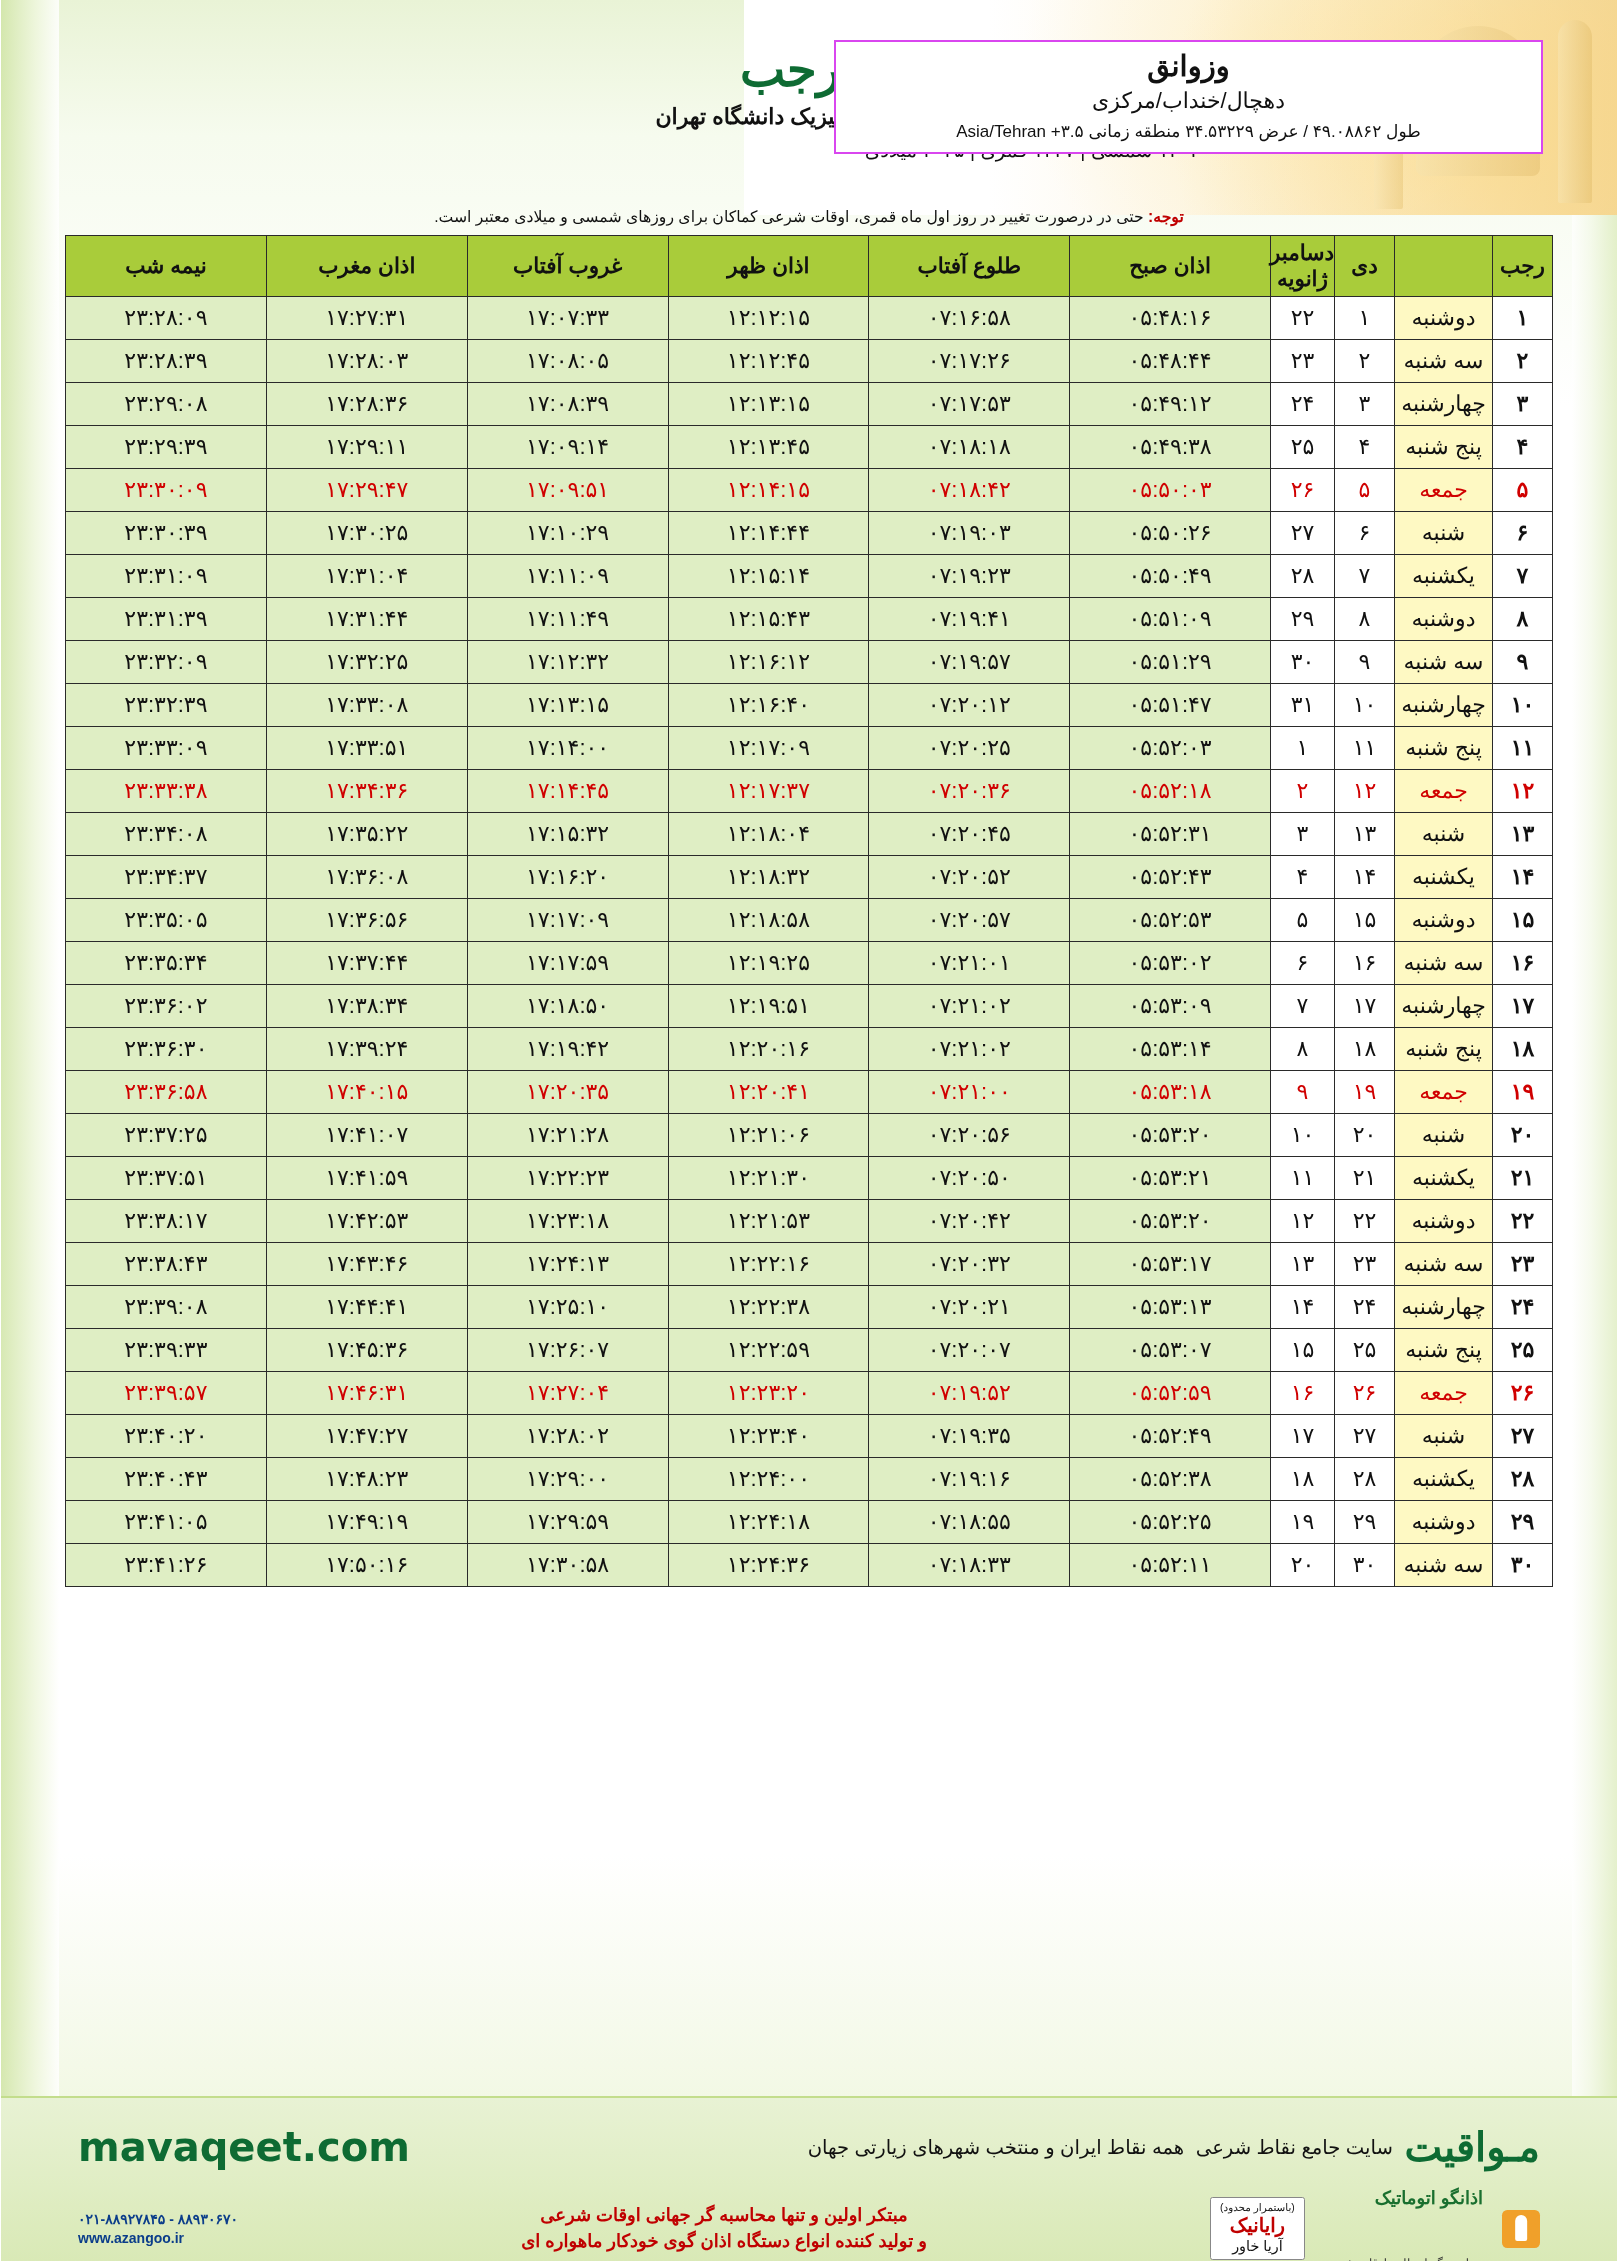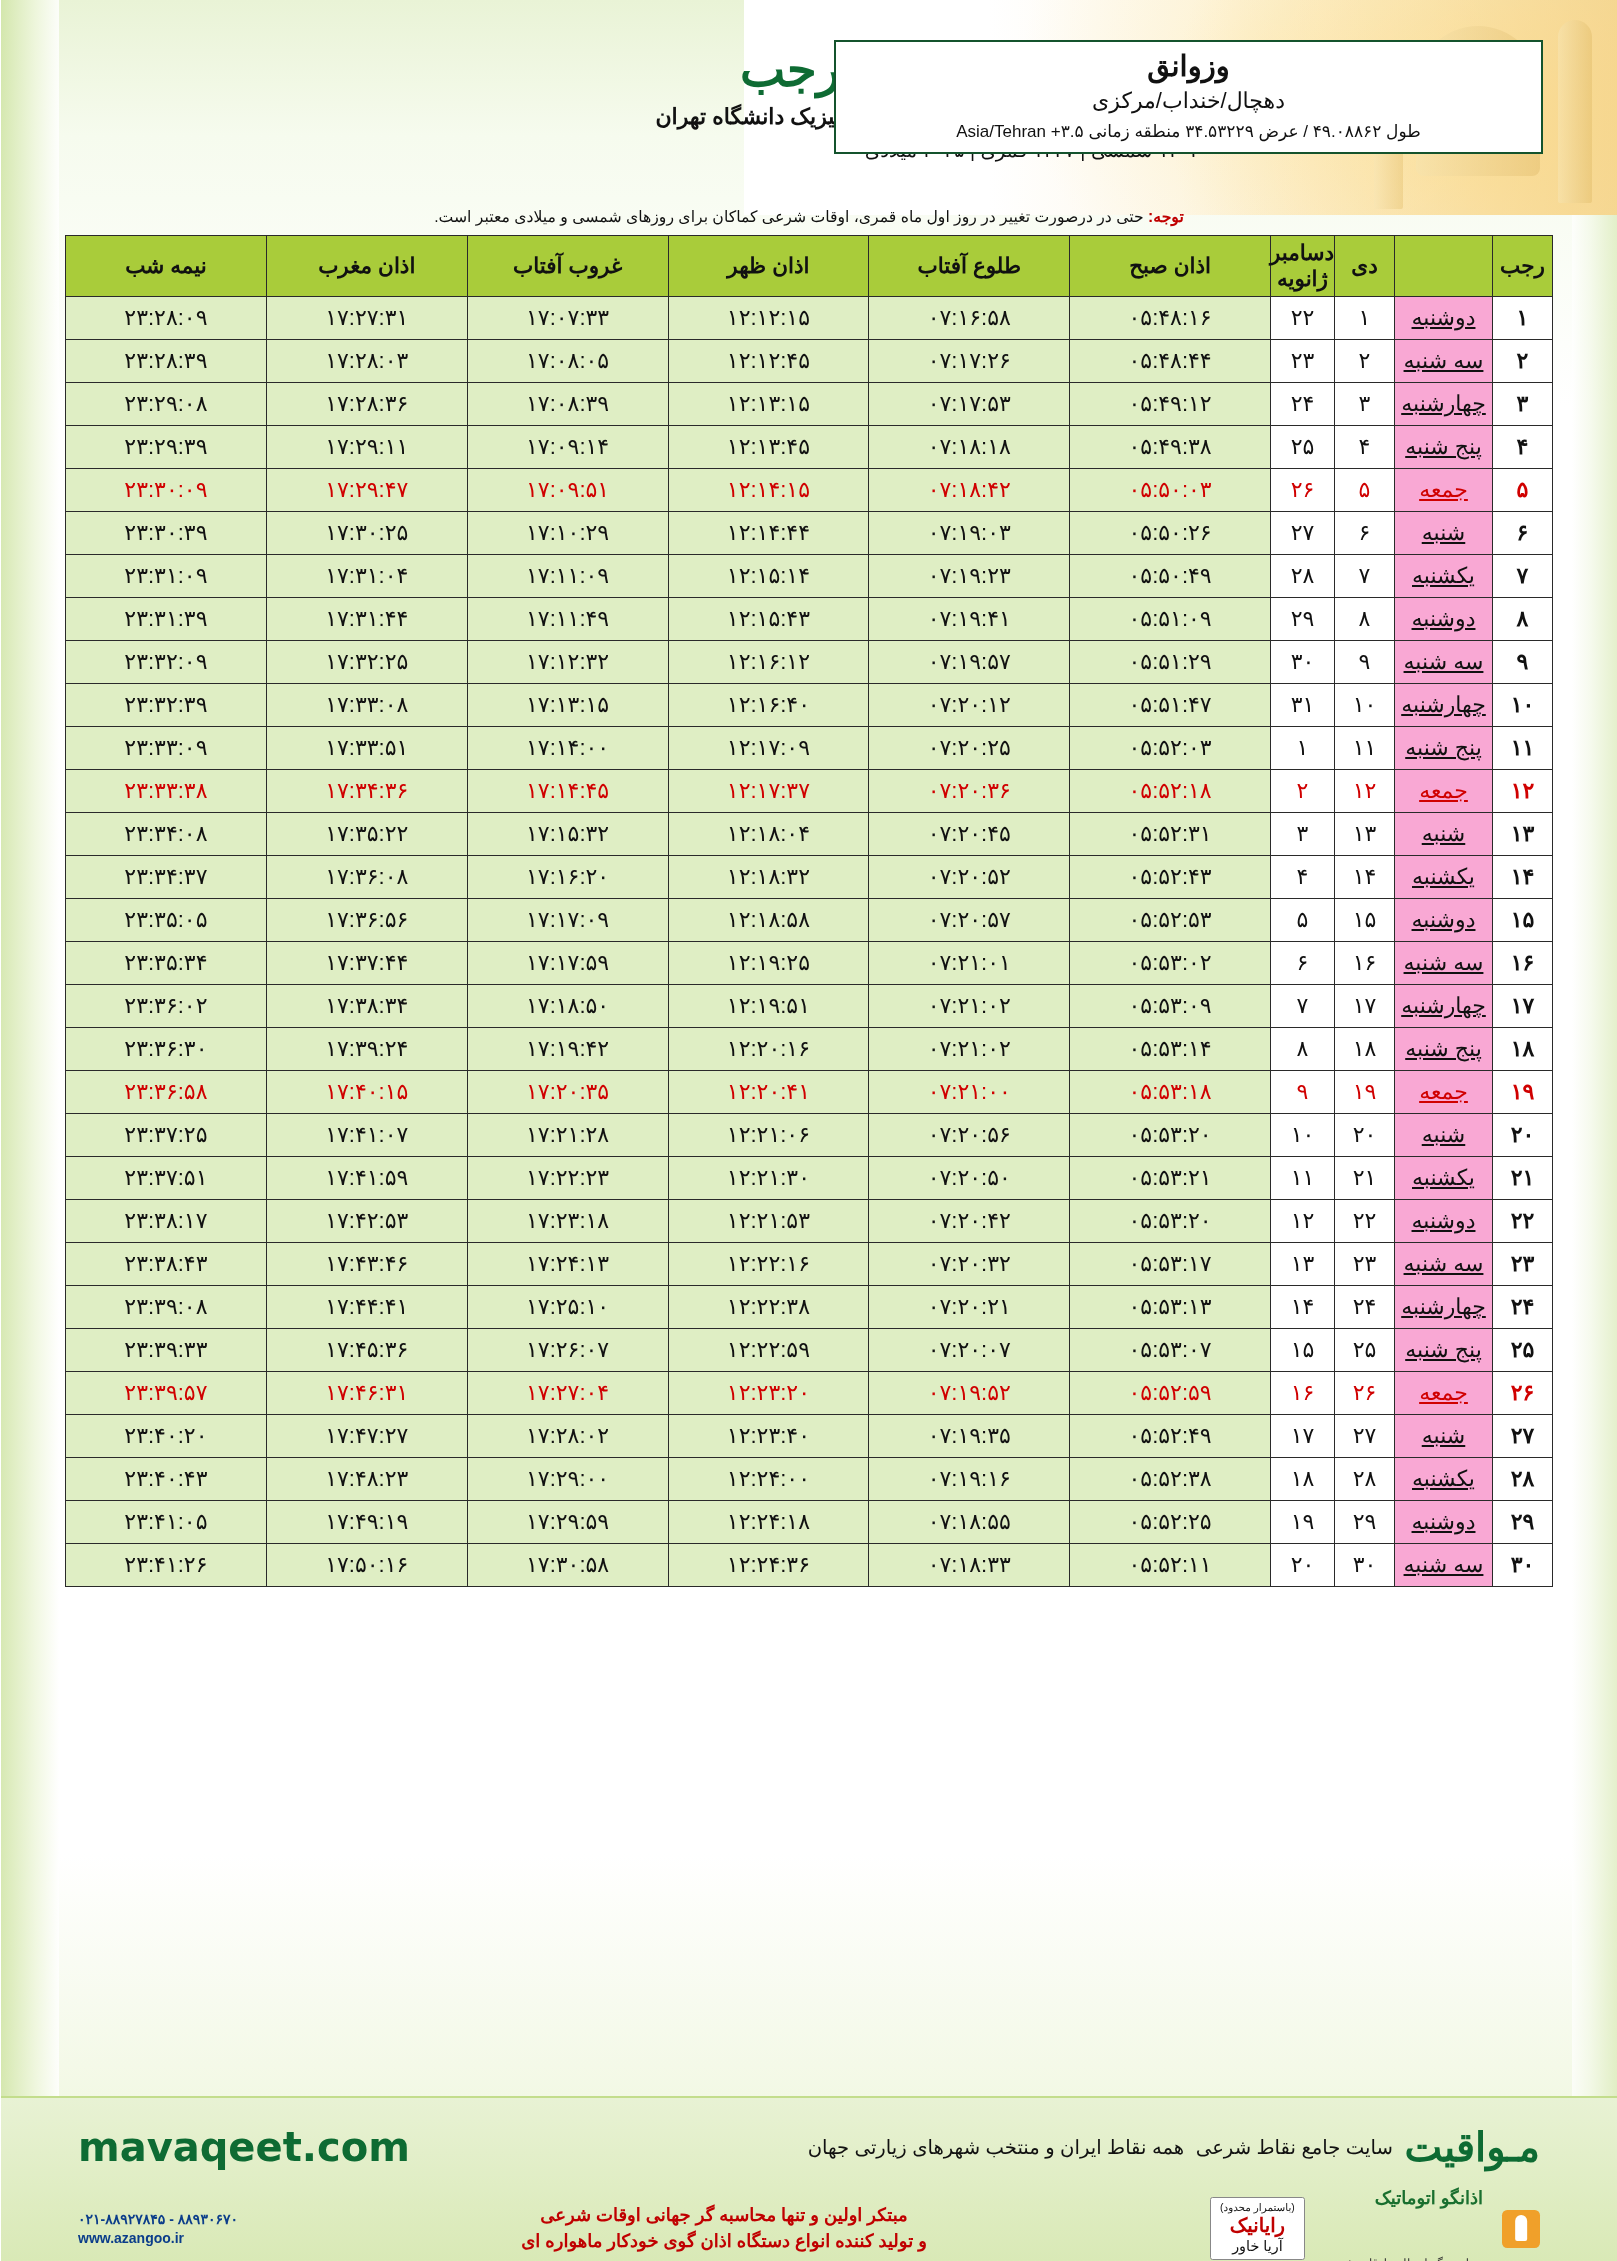--- a/index.html
+++ b/index.html
@@ -64,21 +64,21 @@
   }
   .header-title .t2{
     font-size:22px;font-weight:bold;color:#111;margin-top:10.4px;
   }
   .header-title .t3{
     font-size:19.6px;color:#111;margin-top:9px;
   }
   
   .city-box{
     position:absolute;left:1543px;top:40px;transform:translateX(-100%);
-    width:692px;border:2px solid #14532d;background:#fff;
+    width:692px;border:2px solid #d946ef;background:#fff;
     text-align:center;padding:9px 6.5px 10.4px;direction:rtl;
   }
   .city-box .c1{font-size:29px;font-weight:bold;color:#111;line-height:1.1;}
   .city-box .c2{font-size:22px;color:#111;margin-top:5.2px;}
   .city-box .c3{font-size:17px;color:#111;margin-top:6.5px;}
   
   .note{
     position:absolute;right:72px;left:72px;top:207px;
     direction:rtl;text-align:center;font-size:15.7px;color:#111;
   }
@@ -102,21 +102,21 @@
   }
   table.times thead th{
     background:#a9cc3a;
     color:#111;
     font-weight:bold;
     font-size:21.5px;
     height:60px;
   }
   thead th.sub{font-size:17px;}
   td.num{font-weight:bold;font-size:25px;background:#ffffff;}
-  td.day{font-size:18px;background:#f9a8d4;text-decoration:underline;}
+  td.day{font-size:18px;background:#fef9c3;}
   td.greg{font-size:21px;background:#ffffff;}
   td.time{background:#dfeec4;font-size:23px;letter-spacing:0px;}
   tr.friday td{color:#d00000;}
   tr.friday td.num{color:#d00000;}
   
   col.c-num{width:60px}
   col.c-day{width:98px}
   col.c-dey{width:60px}
   col.c-jan{width:64px}
   col.c-t{width:auto}

